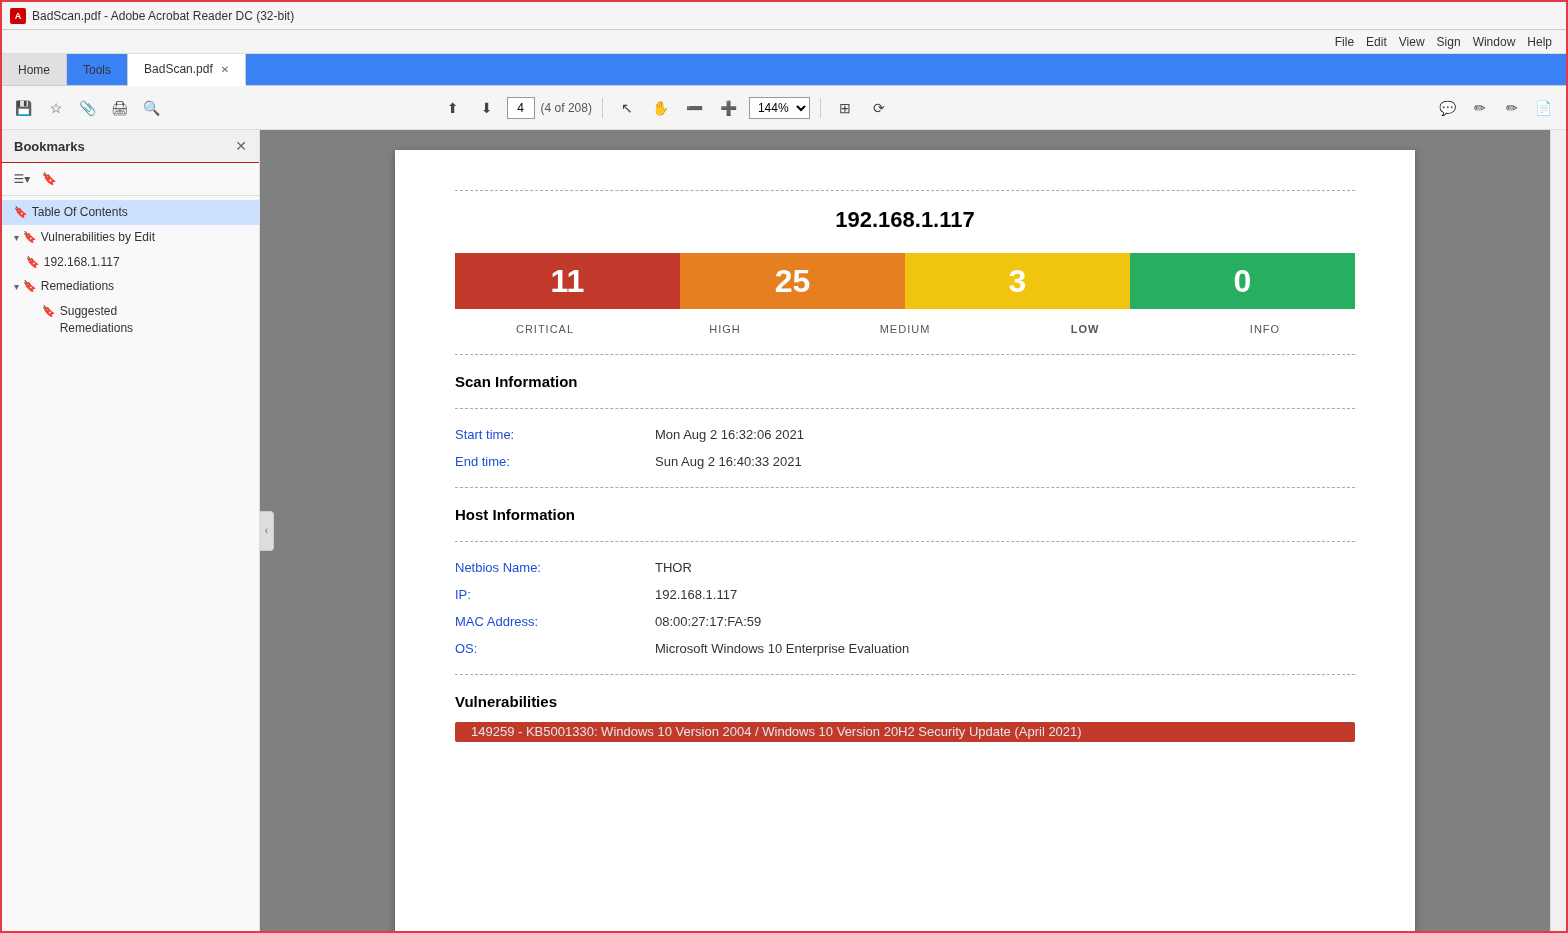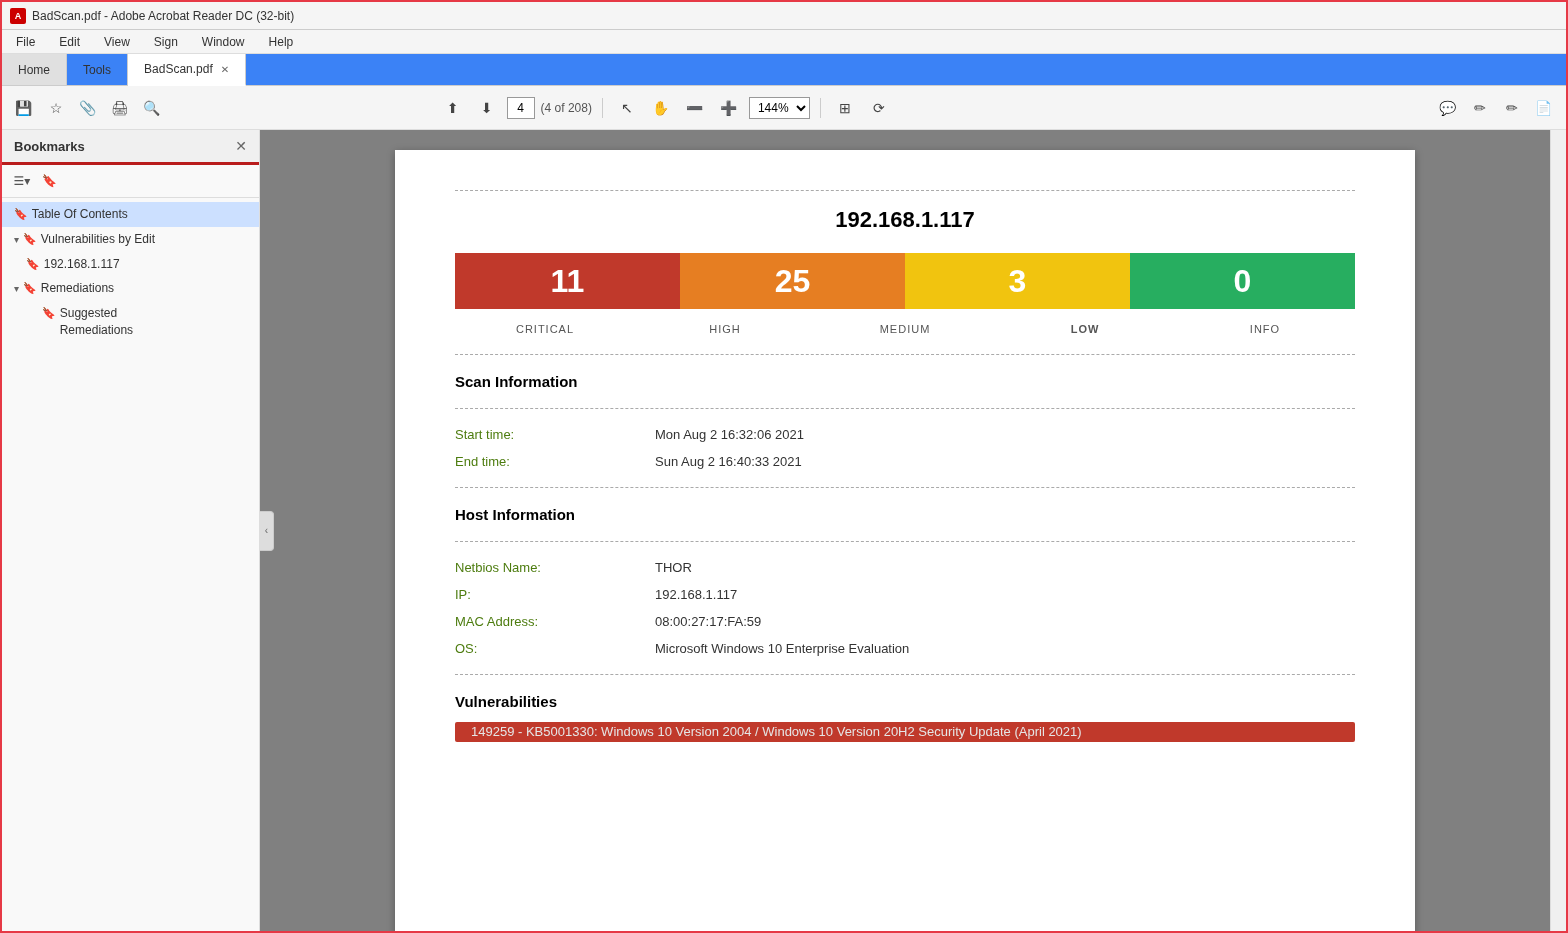--- a/index.html
+++ b/index.html
@@ -6,21 +6,21 @@
     body { font-family: 'Segoe UI', Arial, sans-serif; font-size: 13px; background: #f0f0f0; overflow: hidden; }
 
     
     .window-frame { border: 2px solid #e63946; width: 1568px; height: 933px; display: flex; flex-direction: column; background: #fff; }
 
     
     .title-bar { background: #f5f5f5; border-bottom: 1px solid #ccc; padding: 4px 8px; font-size: 12px; color: #333; display: flex; align-items: center; gap: 6px; height: 28px; }
     .title-bar-icon { width: 16px; height: 16px; background: #c00; border-radius: 2px; display: flex; align-items: center; justify-content: center; font-size: 9px; color: #fff; font-weight: bold; }
 
     
-    .menu-bar { background: #f5f5f5; border-bottom: 1px solid #ddd; padding: 2px 8px; display: flex; gap: 12px; height: 24px; align-items: center; }
+    .menu-bar { background: #f5f5f5; border-bottom: 1px solid #ddd; padding: 2px 8px; display: flex; height: 24px; align-items: center; justify-content: flex-end; }
     .menu-item { font-size: 12px; color: #333; padding: 2px 6px; cursor: default; }
 
     
     .tab-bar { background: #3b82f6; border-bottom: 1px solid #ccc; display: flex; align-items: stretch; height: 32px; }
     .tab { padding: 0 16px; display: flex; align-items: center; gap: 8px; font-size: 12px; color: #333; border-right: 1px solid #ccc; cursor: default; }
     .tab.active { background: #fff; border-bottom: 2px solid #fff; margin-bottom: -1px; }
     .tab-home { background: #e0e0e0; }
     .tab-close { font-size: 10px; color: #666; cursor: pointer; }
 
     
@@ -32,21 +32,21 @@
     .page-input { width: 28px; height: 22px; border: 1px solid #999; text-align: center; font-size: 12px; }
     .page-total { font-size: 12px; color: #555; }
     .zoom-select { height: 22px; border: 1px solid #999; font-size: 12px; padding: 0 4px; background: #fff; }
     .toolbar-right { display: flex; align-items: center; gap: 4px; margin-left: auto; }
 
     
     .main-area { display: flex; flex: 1; overflow: hidden; }
 
     
     .sidebar { width: 258px; background: #f9f9f9; border-right: 1px solid #ddd; display: flex; flex-direction: column; flex-shrink: 0; }
-    .sidebar-header { padding: 8px 12px; border-bottom: 3px solid #b91c1c; display: flex; align-items: flex-end; justify-content: space-between; background: #f0f0f0; }
+    .sidebar-header { padding: 8px 12px; border-bottom: 1px solid #b91c1c; display: flex; align-items: flex-end; justify-content: space-between; background: #f0f0f0; }
     .sidebar-title { font-size: 13px; font-weight: 600; color: #333; }
     .sidebar-close { cursor: pointer; font-size: 14px; color: #666; }
     .sidebar-toolbar { padding: 4px 8px; border-bottom: 1px solid #ddd; display: flex; gap: 4px; }
     .sidebar-tool-btn { width: 24px; height: 24px; display: flex; align-items: center; justify-content: center; border: none; background: none; cursor: pointer; font-size: 12px; color: #555; }
     .bookmark-tree { padding: 4px 0; overflow-y: auto; flex: 1; }
     .bookmark-item { padding: 4px 8px 4px 12px; cursor: pointer; display: flex; align-items: flex-start; gap: 4px; font-size: 12px; color: #333; line-height: 1.4; }
     .bookmark-item.selected { background: #cce0ff; }
     .bookmark-item.level1 { padding-left: 12px; }
     .bookmark-item.level2 { padding-left: 24px; }
     .bookmark-item.level3 { padding-left: 40px; }
@@ -77,21 +77,21 @@
     .severity-medium { background: #f1c40f; }
     .severity-low { background: #27ae60; }
     .severity-info { background: #2980b9; }
 
     .section-divider { border: none; border-top: 1px dashed #aaa; margin: 18px 0; }
 
     .section-title { font-size: 15px; font-weight: bold; color: #000; margin-bottom: 12px; }
 
     .info-table { width: 100%; }
     .info-row { display: flex; margin-bottom: 12px; }
-    .info-label { width: 200px; color: #4d7c0f; font-size: 13px; }
+    .info-label { width: 200px; color: #1d4ed8; font-size: 13px; }
     .info-value { color: #333; font-size: 13px; flex: 1; }
 
     .vuln-bar { background: #c0392b; color: #e5e5e5; padding: 0 16px; font-size: 13px; font-weight: 500; line-height: 1.5; border-radius: 2px; }
 
     .top-divider { border: none; border-top: 1px dashed #aaa; margin-bottom: 16px; }
   </style>
 </head>
 <body>
 
 <div class="window-frame">

